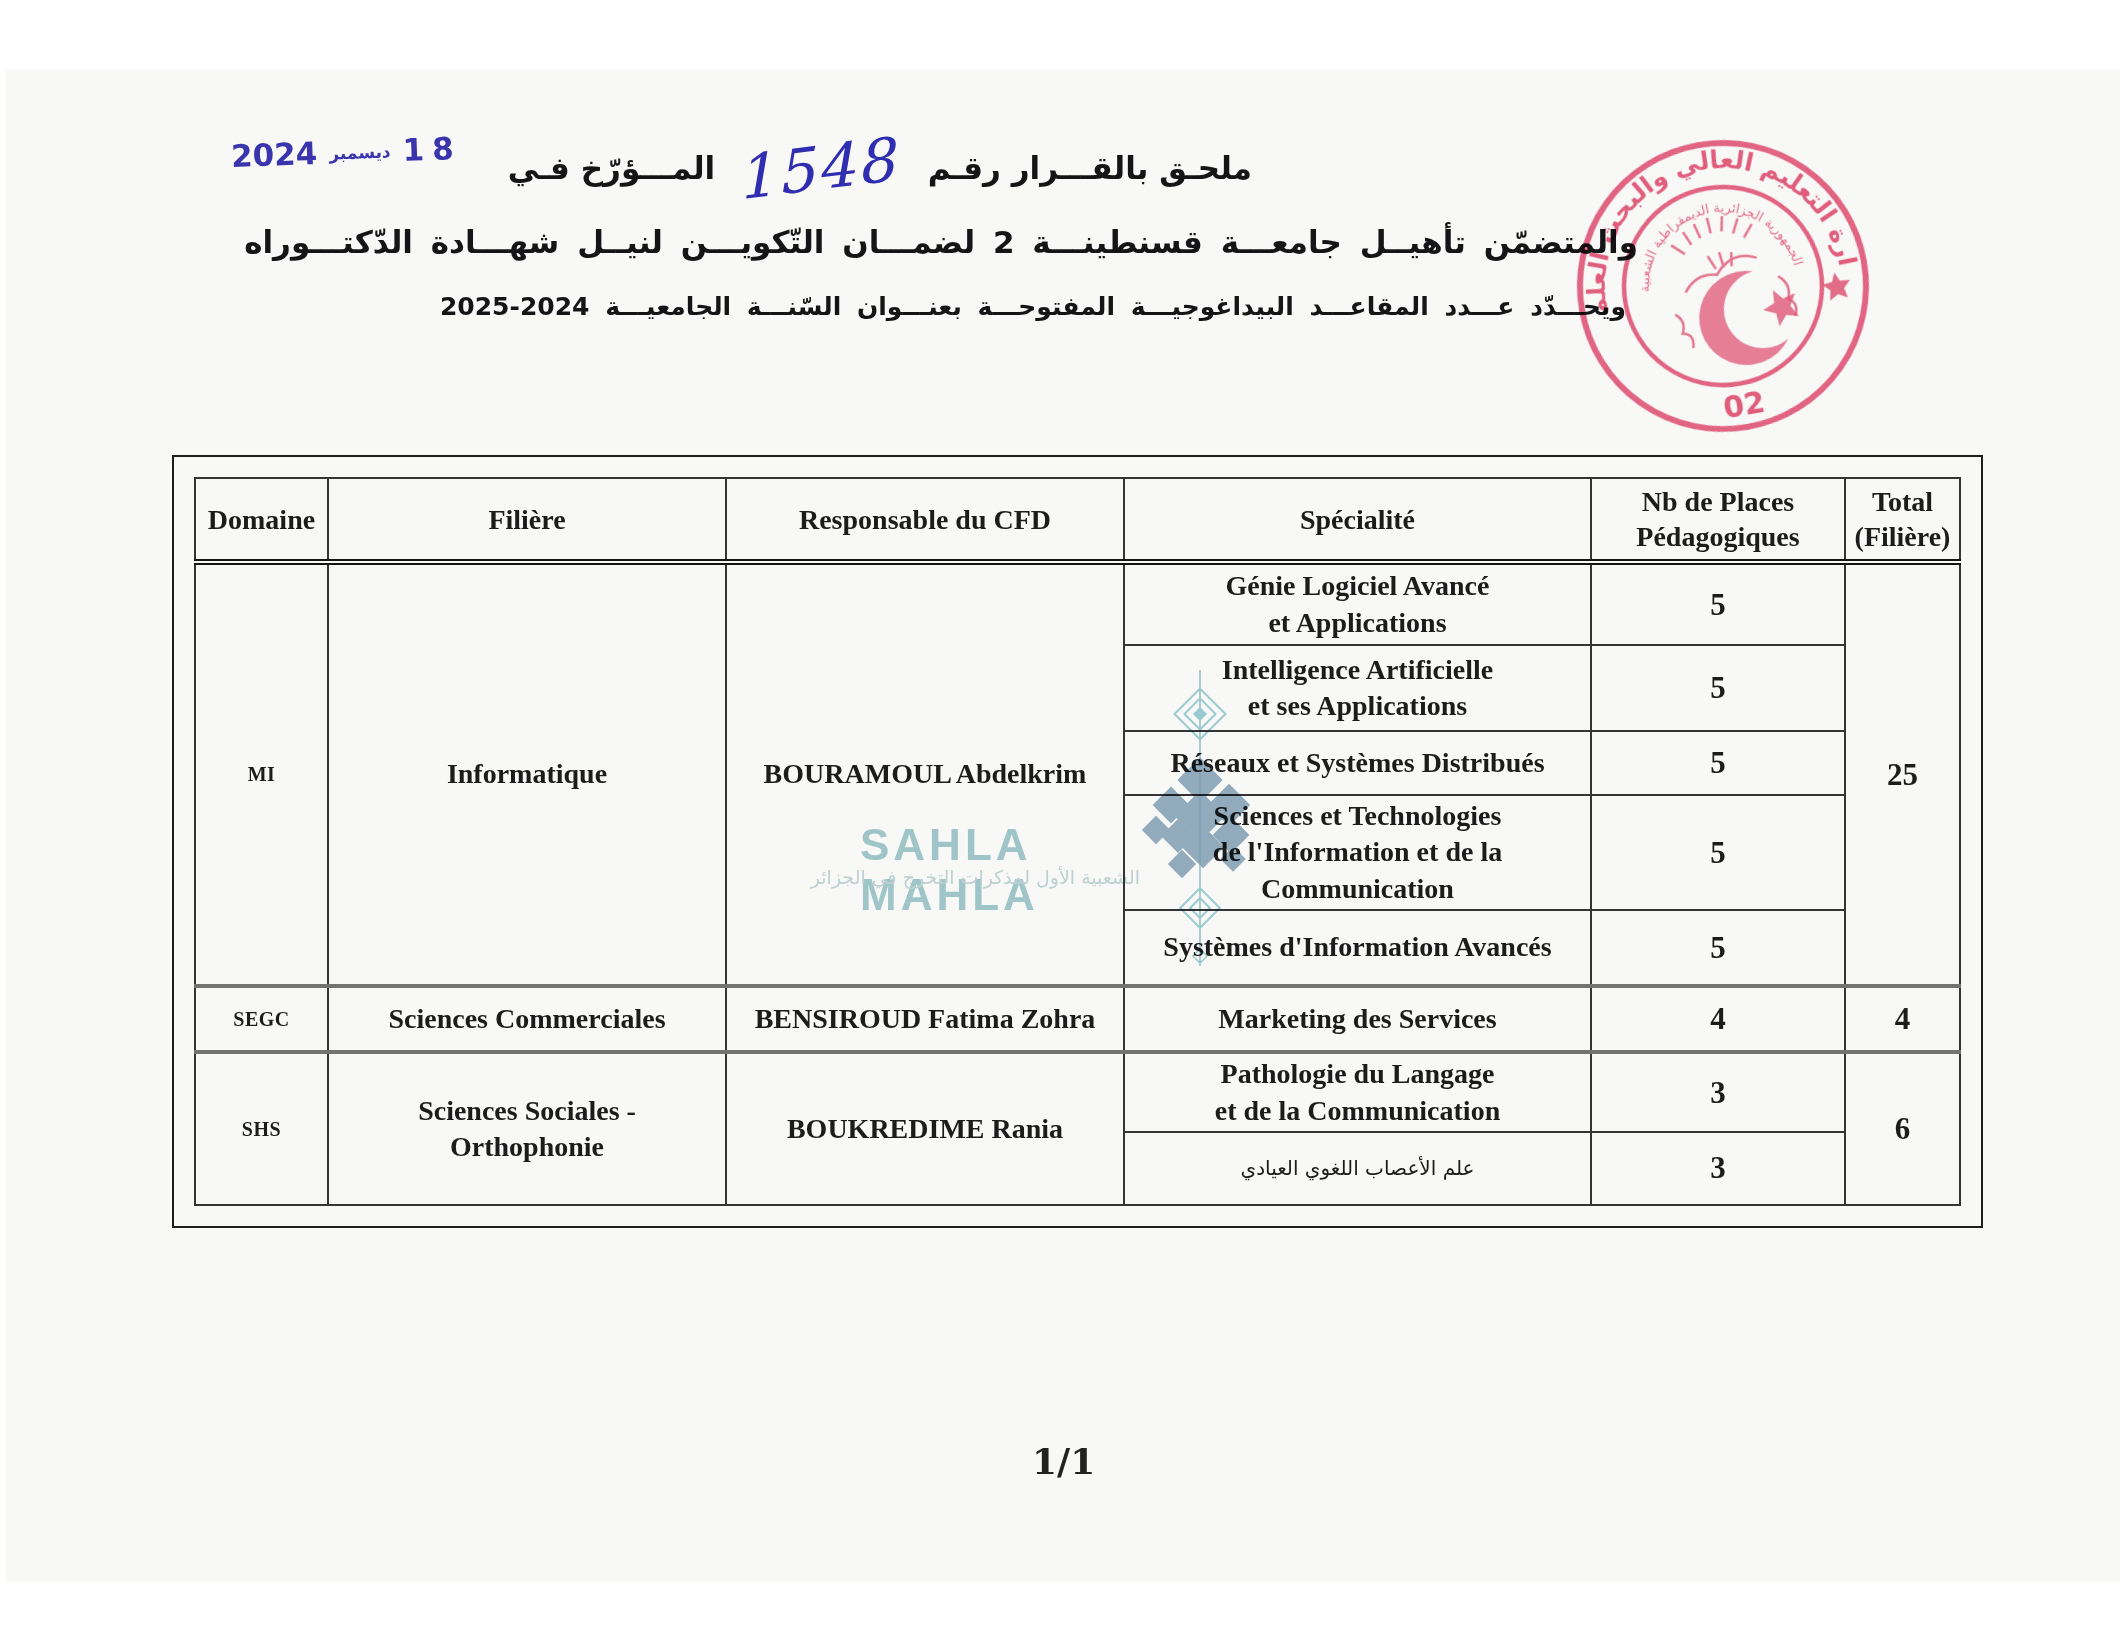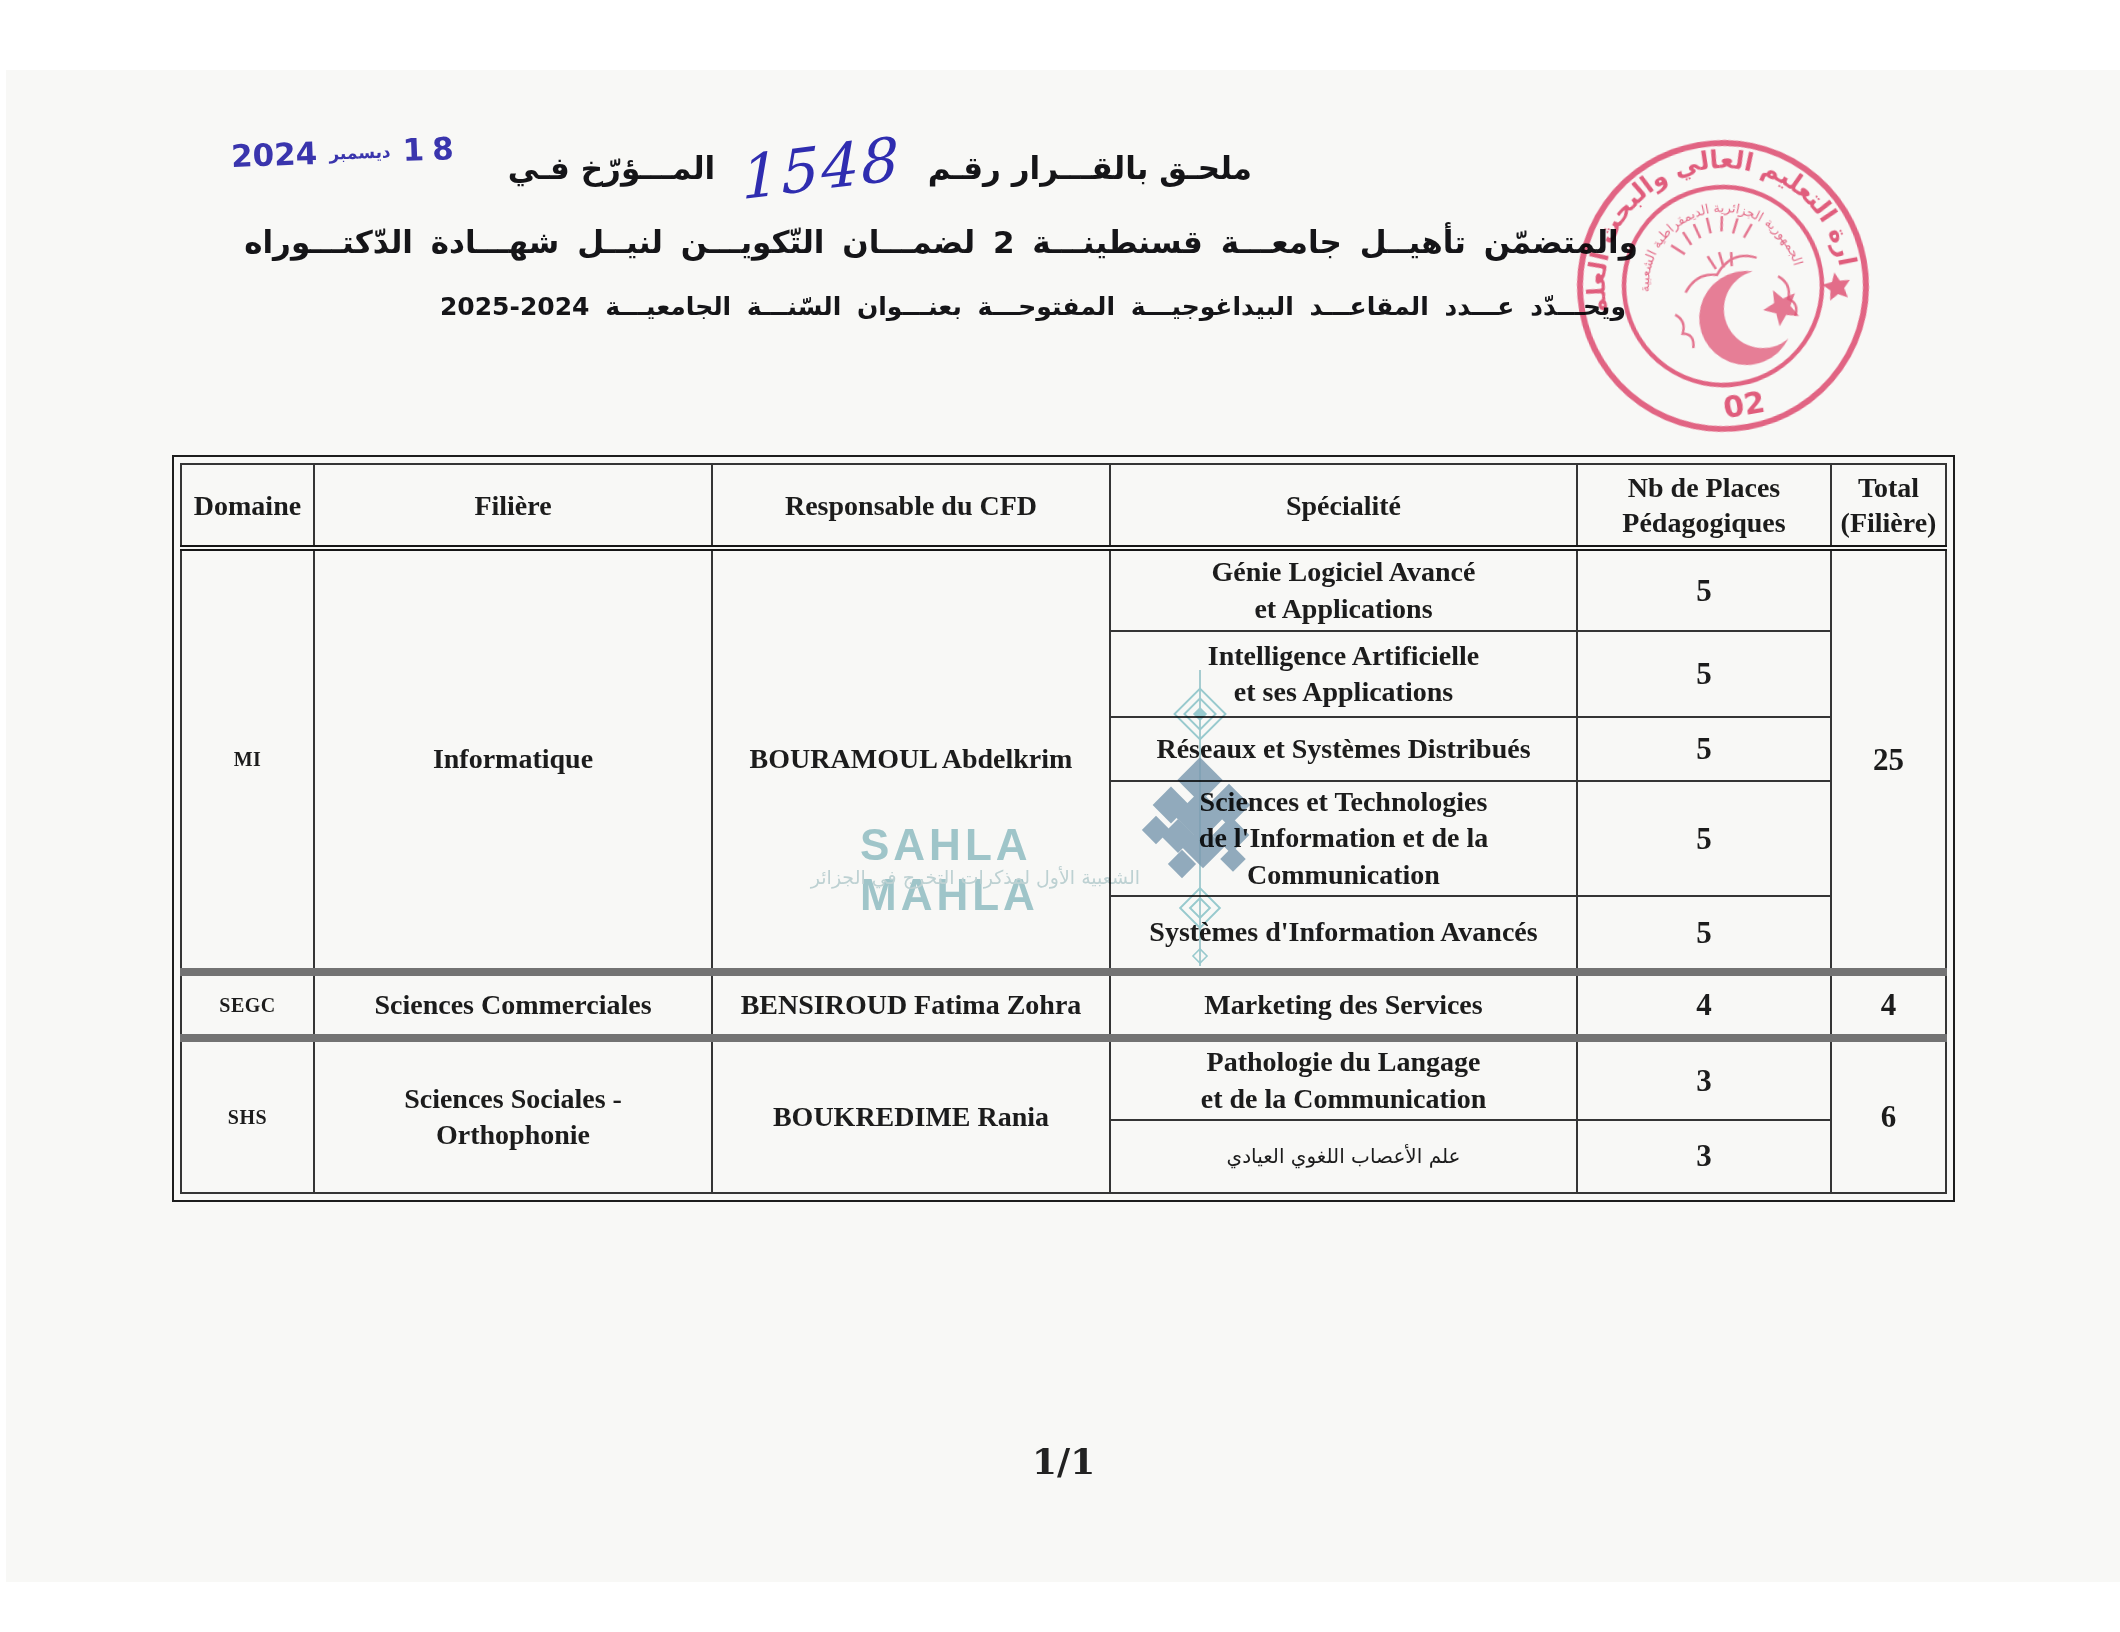--- a/index.html
+++ b/index.html
@@ -37,34 +37,34 @@
   .watermark{position:absolute;left:0;top:0;z-index:30;mix-blend-mode:multiply;pointer-events:none;}
   .wm-title{position:absolute;left:860px;top:820px;
     font-family:"Liberation Sans","DejaVu Sans",sans-serif;font-weight:bold;
     font-size:44px;letter-spacing:4px;color:#a4cbd1;}
   .wm-subtitle{position:absolute;left:890px;top:866px;width:250px;direction:rtl;text-align:left;
     font-family:"DejaVu Sans",sans-serif;font-size:19px;color:#c3d7da;white-space:nowrap;}
   .wm-logo{position:absolute;left:1136px;top:668px;}
   
   .table-wrap{
     position:absolute;left:172px;top:455px;z-index:10;
-    border:2px solid #1d1d1d;padding:6px;background:transparent;
+    border:2px solid #1d1d1d;padding:20px;background:transparent;
   }
   table.grid{border-collapse:collapse;table-layout:fixed;border:2px solid #1d1d1d;}
   table.grid th,table.grid td{
     border:2px solid #353535;text-align:center;vertical-align:middle;
     white-space:pre-line;padding:2px 6px;background:transparent;
   }
   table.grid th{font-size:28px;font-weight:bold;line-height:1.25;}
   table.grid thead th{border-bottom:6px double #161616;}
   td.cell-text{font-size:28px;line-height:1.3;font-weight:bold;}
   td.cell-code{font-size:20px;font-weight:bold;letter-spacing:.5px;}
   td.cell-num{font-size:31px;font-weight:bold;}
   td.cell-ar{font-family:"DejaVu Sans",sans-serif;font-size:20px;direction:rtl;}
-  tr.sep td{border-top:8px solid #737373;}
+  tr.sep td{border-top:4px solid #737373;}
   
   tr.rh-hdr{height:84px;} tr.rh-a1{height:83px;} tr.rh-a2{height:86px;}
   tr.rh-a3{height:64px;} tr.rh-a4{height:101px;} tr.rh-a5{height:76px;}
   tr.rh-b1{height:66px;} tr.rh-c1{height:79px;} tr.rh-c2{height:73px;}
   
   .page-number{position:absolute;left:1032px;top:1440px;z-index:10;
     font-family:"DejaVu Serif",serif;font-weight:bold;font-size:36px;color:#222;}
 </style>
 </head>
 <body>

